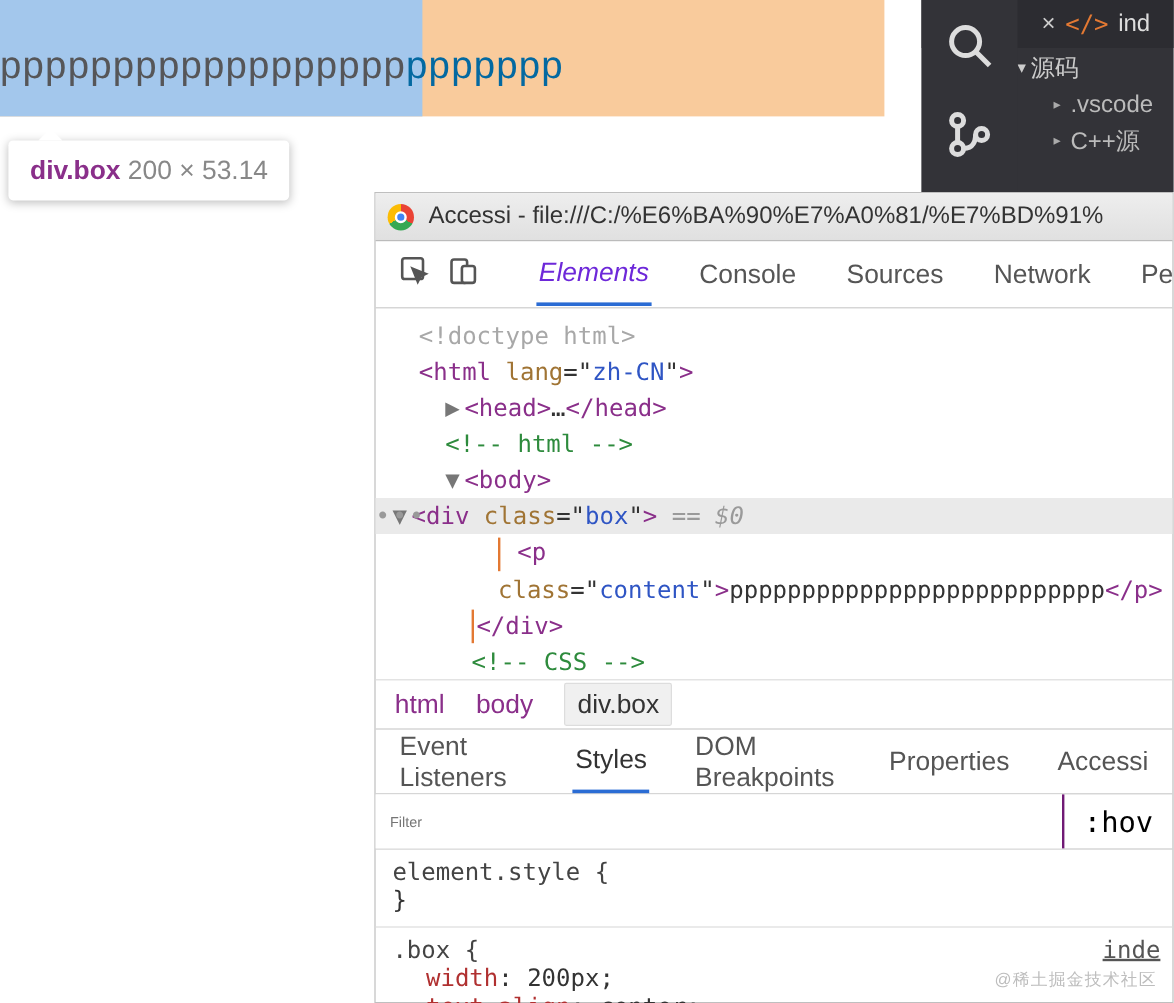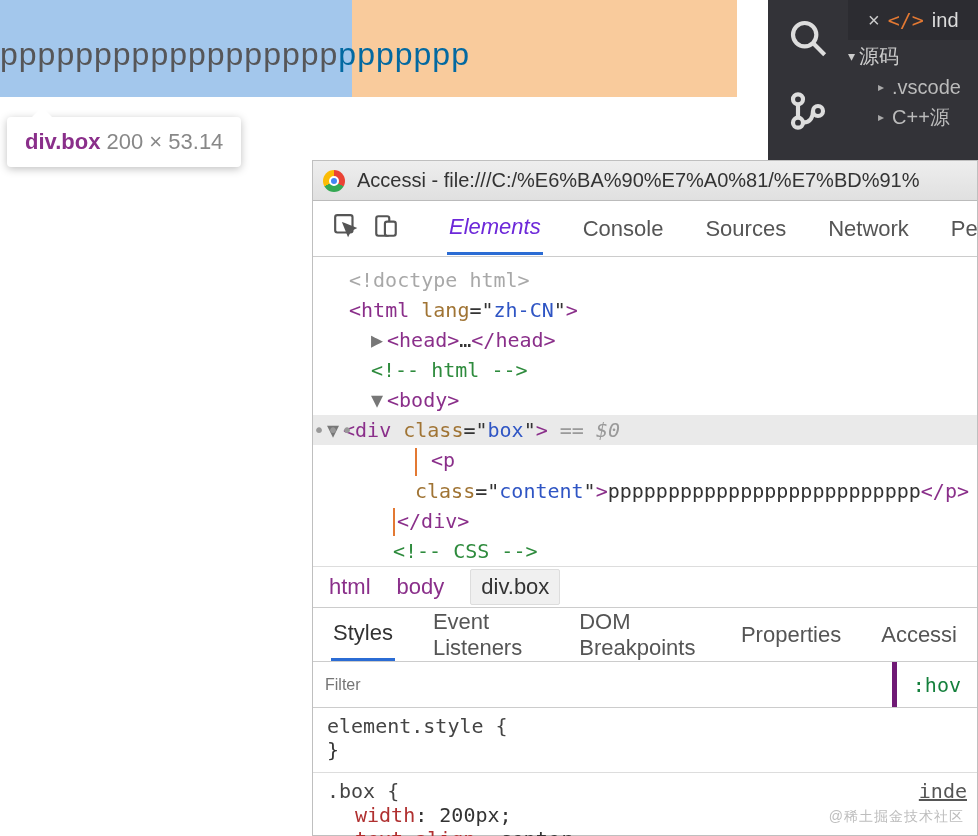--- a/index.html
+++ b/index.html
@@ -66,22 +66,22 @@
   .dt-bc .bc { color:#8a2f8a; cursor:pointer; }
   .dt-bc .bc.sel { background:#f0f0f0; color:#333; padding:4px 10px; border:1px solid #ddd; border-radius:2px; }
 
   
   .dt-sub { height:54px; display:flex; align-items:center; gap:36px; padding:0 18px; border-bottom:1px solid #ccc; font-size:22px; color:#555; }
   .dt-sub .stab { padding:12px 2px; cursor:pointer; }
   .dt-sub .stab.active { color:#333; border-bottom:3px solid #2b6cd4; }
 
   
   .dt-filter { height:46px; display:flex; align-items:center; border-bottom:1px solid #ccc; }
-  .dt-filter input { flex:1; height:100%; border:none; border-right:5px solid #701a75; padding:0 12px; font-size:16px; color:#666; outline:none; }
-  .dt-filter .hov { padding:0 16px; color:#15803d; font-size:20px; font-family:Menlo,monospace; cursor:pointer; }
+  .dt-filter input { flex:1; height:100%; border:none; border-right:2px solid #701a75; padding:0 12px; font-size:12px; color:#666; outline:none; }
+  .dt-filter .hov { padding:0 16px; color:#000000; font-size:24px; font-family:Menlo,monospace; cursor:pointer; }
 
   
   .dt-styles { font-family: Menlo, Consolas, monospace; font-size:20px; color:#333; }
   .rule { padding:6px 14px 10px 14px; border-bottom:1px solid #ddd; position:relative; }
   .rule .selector { color:#444; }
   .rule .prop { color:#b03030; margin-left:28px; }
   .rule .pv { color:#333; }
   .rule .link { position:absolute; right:10px; top:6px; color:#555; text-decoration:underline; cursor:pointer; }
 
   
@@ -175,22 +175,22 @@
     <div class="indent3 cmt">&lt;!-- CSS --&gt;</div>
   </div>
 
   <div class="dt-bc">
     <span class="bc">html</span>
     <span class="bc">body</span>
     <span class="bc sel">div.box</span>
   </div>
 
   <div class="dt-sub">
+    <span class="stab">Event Listeners</span>
     <span class="stab active">Styles</span>
-    <span class="stab">Event Listeners</span>
     <span class="stab">DOM Breakpoints</span>
     <span class="stab">Properties</span>
     <span class="stab">Accessi</span>
   </div>
 
   <div class="dt-filter">
     <input placeholder="Filter" style="">
     <span class="hov">:hov</span>
   </div>
 

